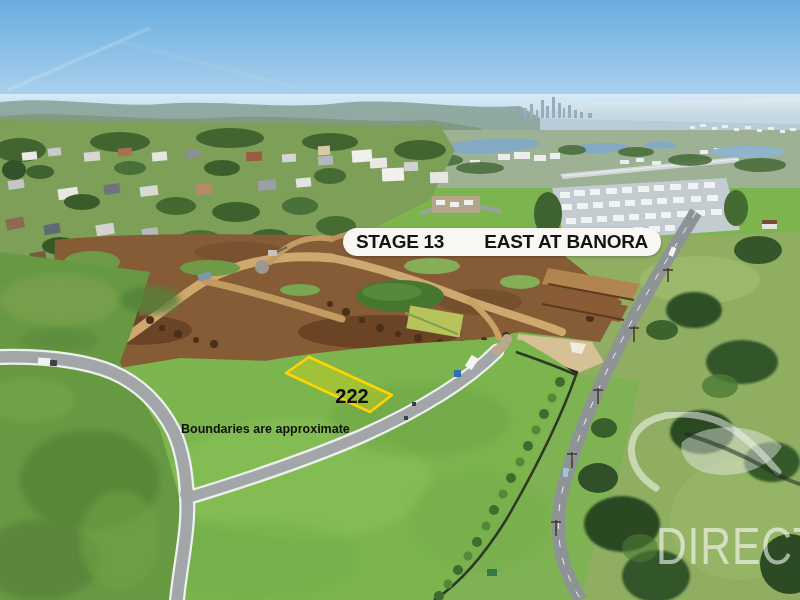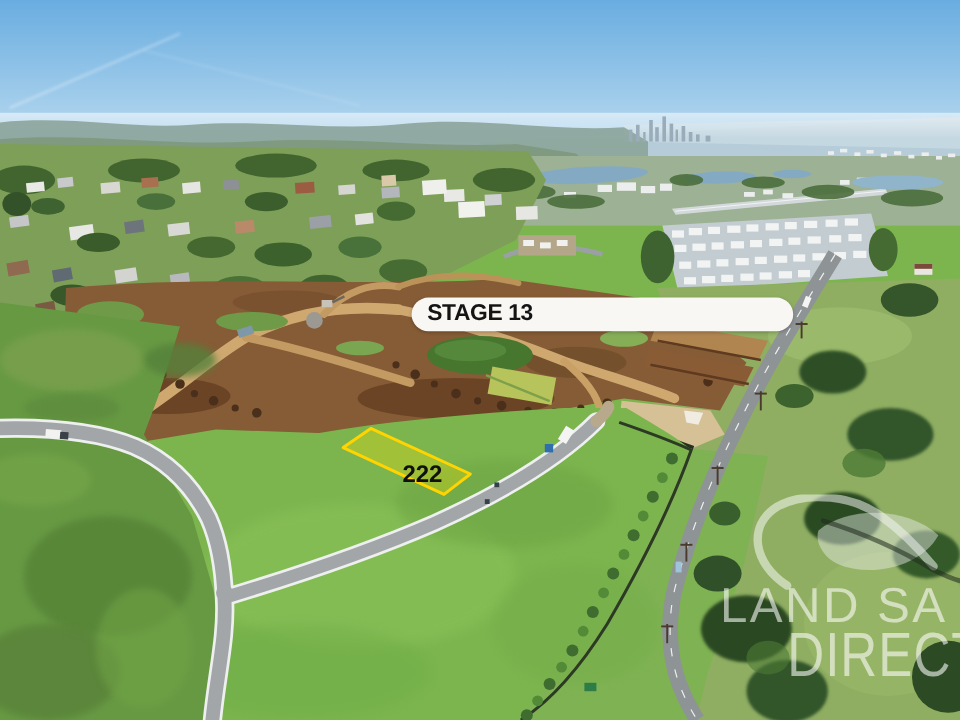--- a/index.html
+++ b/index.html
@@ -4,21 +4,21 @@
 <style>
   html,body{margin:0;padding:0;background:#222;}
   .stage{
     position:relative;width:800px;height:600px;overflow:hidden;
     font-family:"Liberation Sans",sans-serif;
     background:#7cb54e;
   }
   .scene-svg{position:absolute;left:0;top:0;width:800px;height:600px;display:block;}
   
   .stage-banner{
-    position:absolute;left:343px;top:248px;width:318px;height:28px;
+    position:absolute;left:343px;top:228px;width:318px;height:28px;
     background:#f8f7f4;border-radius:15px;
     display:flex;align-items:center;justify-content:space-between;
     padding:0 13px;box-sizing:border-box;
     box-shadow:0 1px 3px rgba(0,0,0,.25);
   }
   .stage-banner span{
     font-weight:bold;font-size:19px;color:#141414;letter-spacing:-0.3px;white-space:nowrap;
   }
   .lot-label{
     position:absolute;left:327px;top:385px;width:50px;text-align:center;
@@ -428,28 +428,29 @@
       </g>
     </g>
 
     <g>
       <polygon points="286,373 309,357 392,395 370,412" fill="rgba(255,225,0,0.28)" stroke="#ffd400" stroke-width="2.5" stroke-linejoin="round"></polygon>
     </g>
   </svg>
 
   <div class="stage-banner">
     <span>STAGE 13</span>
+    <span>EAST AT BANORA</span>
   </div>
 
   <div class="lot-label">222</div>
 
+  <div class="disclaimer">Boundaries are approximate</div>
 
   <div class="watermark">
     <svg class="wm-logo" viewBox="0 0 185 85">
       <path d="M30,76 C 2,58 -4,26 22,10 C 48,-4 86,2 108,18 C 128,32 142,48 152,60" fill="none" stroke="rgba(255,255,255,0.5)" stroke-width="7" stroke-linecap="round"></path>
       <path d="M56,30 C 84,8 132,12 156,34 C 142,60 100,70 72,58 C 60,52 53,40 56,30 Z" fill="rgba(235,238,235,0.45)"></path>
       <path d="M60,22 C 92,32 124,46 150,62 C 158,66 166,70 174,72" fill="none" stroke="rgba(30,42,28,0.55)" stroke-width="4" stroke-linecap="round"></path>
     </svg>
-    <div class="wm-line1">LAND SA</div>
     <div class="wm-line2">DIRECT</div>
   </div>
 
 </div>
 
 </body></html>

